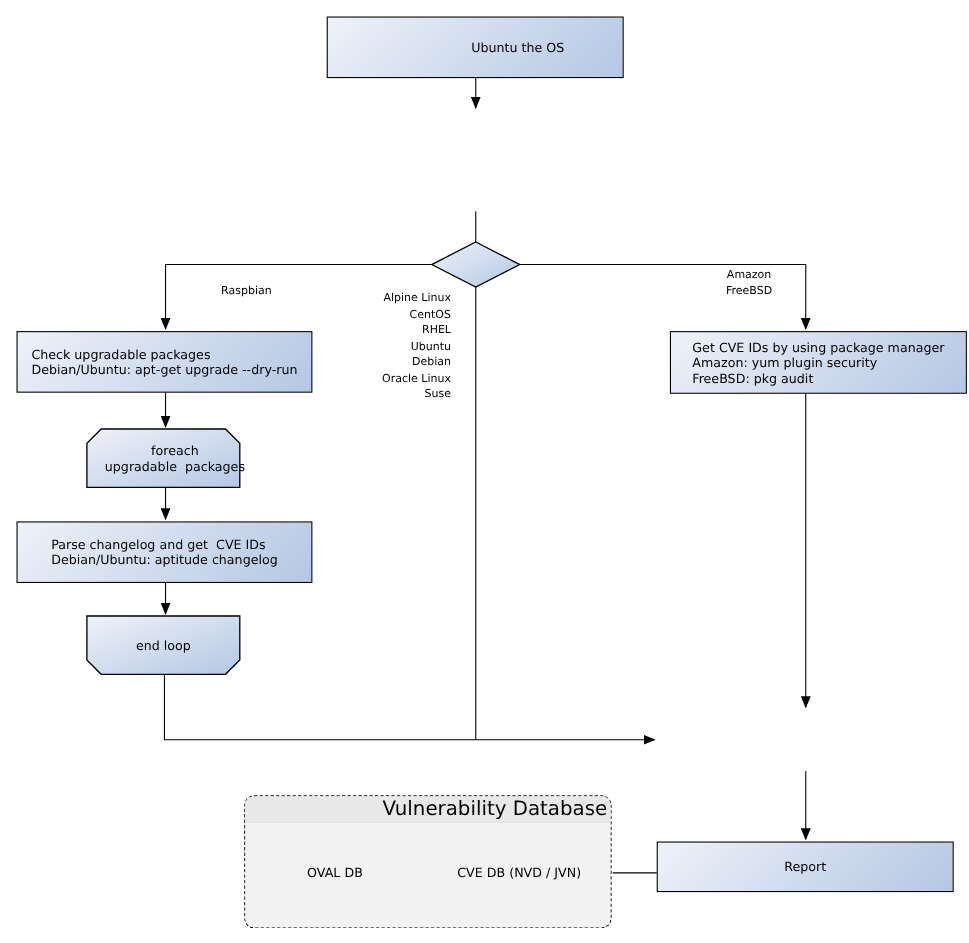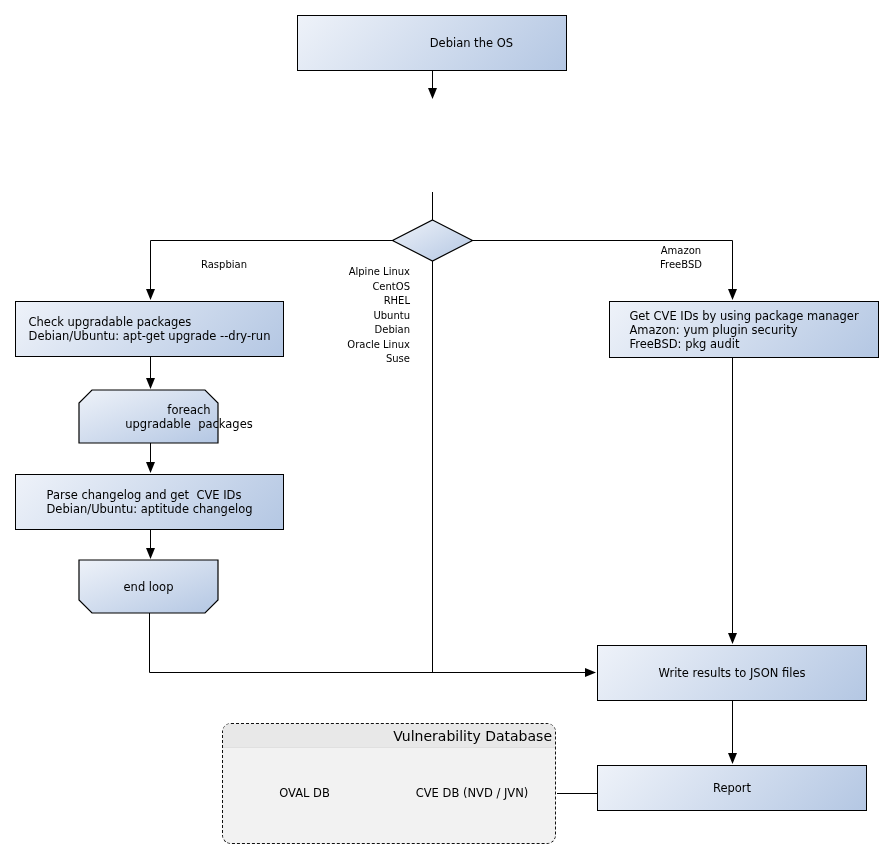--- a/index.html
+++ b/index.html
@@ -28,34 +28,34 @@
   .n-detect{left:297px;top:15px;width:270px;height:56px;}
   .n-packages{left:297px;top:100px;width:270px;height:92px;}
   .n-check{left:15px;top:301px;width:269px;height:56px;}
   .n-parse{left:15px;top:474px;width:269px;height:56px;}
   .n-getcve{left:597px;top:301px;width:270px;height:57px;margin-left:12px;}
   .n-write{left:597px;top:645px;width:270px;height:56px;}
   .n-report{left:597px;top:765px;width:270px;height:46px;}
   .l-raspbian{left:164px;top:258px;width:120px;text-align:center;}
   .l-oslist{left:300px;top:265px;width:110px;text-align:right;}
   .l-amzfbsd{left:631px;top:244px;width:100px;text-align:center;line-height:13.5px;}
-  .s-foreach{left:79px;top:390px;width:160px;height:53px;margin-left:30px;}
+  .s-foreach{left:79px;top:390px;width:160px;height:53px;}
   .s-endloop{left:79px;top:560px;width:139px;height:53px;}
   .s-ovaldb{left:234px;top:777px;width:141px;height:32px;}
   .s-cvedb{left:402px;top:777px;width:140px;height:32px;}
   
   .dbgroup{
     position:absolute;box-sizing:border-box;left:222px;top:723px;width:334px;height:121px;
     background:#f2f2f2;border:1.5px dashed #111;border-radius:9px;
   }
   .dbgroup .header{
     box-sizing:border-box;height:24px;background:#e8e8e8;
     border-radius:7px 7px 0 0;border-bottom:1px solid #e0e0e0;
     display:flex;align-items:center;justify-content:flex-end;
-    font-size:14px;padding:0 3px 0 0;
+    font-size:18px;padding:0 3px 0 0;
   }
 </style>
 </head>
 <body>
 
 <div class="canvas">
 
   <svg class="wires" width="881" height="857" viewBox="0 0 881 857">
     <defs>
       <linearGradient id="gradNode" x1="0%" y1="0%" x2="100%" y2="100%">
@@ -107,43 +107,40 @@
     </g>
   </svg>
 
   <div class="dbgroup">
     <div class="header">
       <span class="lbl">Vulnerability Database</span>
     </div>
   </div>
 
   <div class="node n-detect align-right">
-    <span class="lbl">Debian the OS</span>
+    <span class="lbl">Ubuntu the OS</span>
   </div>
 
 
   <div class="node n-check">
     <span class="lbl">Check upgradable packages
 Debian/Ubuntu: apt-get upgrade --dry-run</span>
   </div>
 
   <div class="node n-parse">
     <span class="lbl">Parse changelog and get  CVE IDs
 Debian/Ubuntu: aptitude changelog</span>
   </div>
 
   <div class="node n-getcve">
     <span class="lbl">Get CVE IDs by using package manager
 Amazon: yum plugin security
 FreeBSD: pkg audit</span>
   </div>
 
-  <div class="node n-write">
-    <span class="lbl">Write results to JSON files</span>
-  </div>
 
   <div class="node n-report">
     <span class="lbl">Report</span>
   </div>
 
   <div class="shape-lbl s-foreach">
     <span class="lbl">foreach
 upgradable  packages</span>
   </div>
   <div class="shape-lbl s-endloop">

